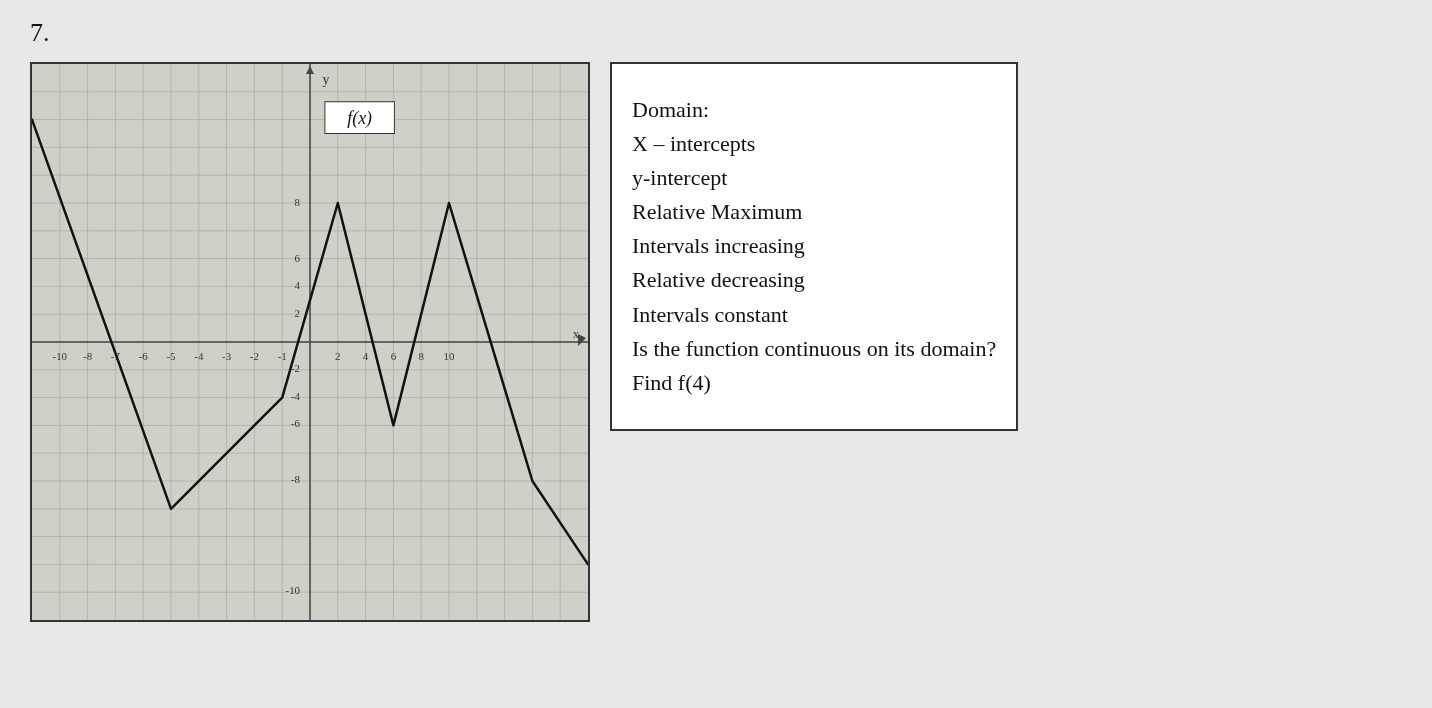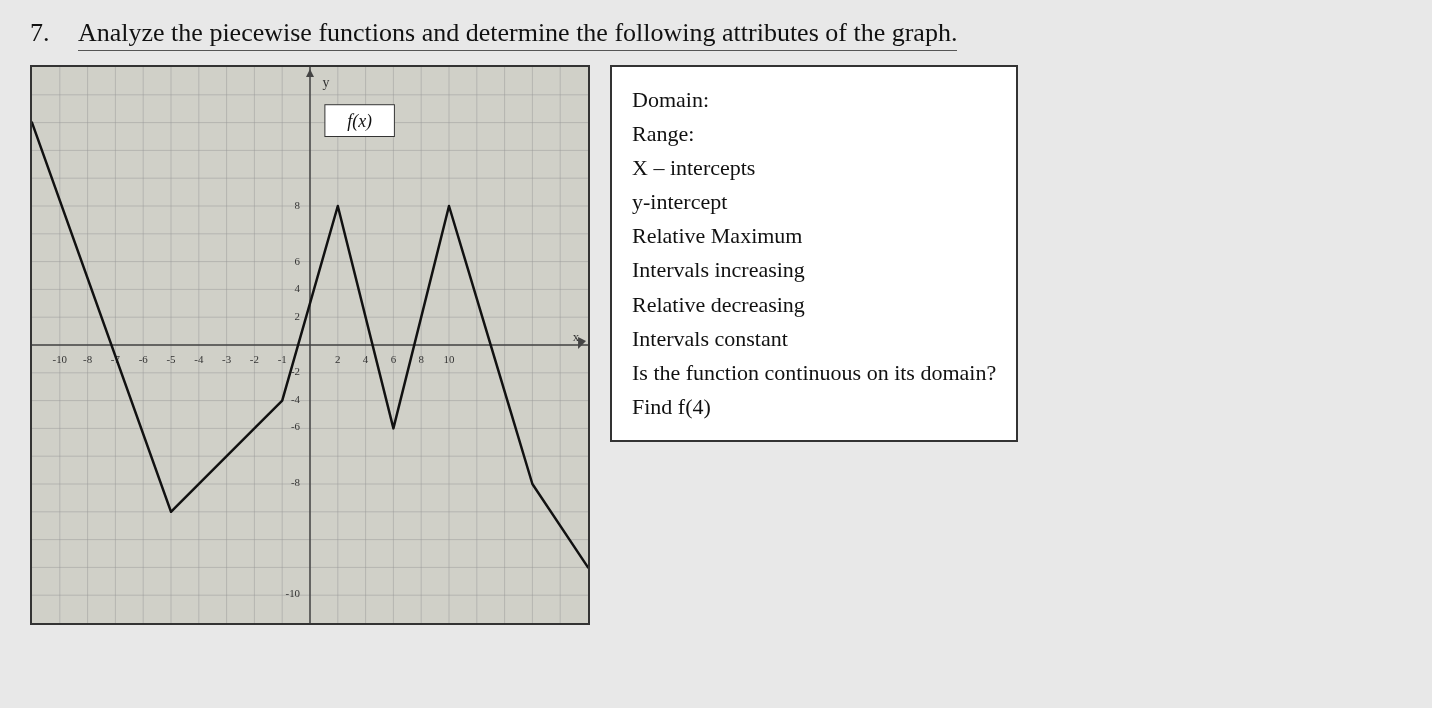--- a/index.html
+++ b/index.html
@@ -54,38 +54,37 @@
     }
     .graph-canvas {
       width: 100%;
       height: 100%;
     }
 
     
     .info-panel {
       border: 2px solid #333;
       background: #fff;
-      padding: 16px 20px;
+      padding: 29px 20px;
       min-width: 340px;
       max-width: 500px;
       font-size: 22px;
       line-height: 1.55;
       color: #111;
     }
     .info-panel .item {
       display: block;
     }
   </style>
 </head>
 <body>
 
 <div class="page">
   <div class="question-header">
     <span class="question-number">7.</span>
-    <span class="question-text">Analyze the piecewise functions and determine the following attributes of the graph.</span>
   </div>
 
   <div class="content-row">
 
     <div class="graph-panel">
       <svg class="graph-canvas" viewBox="0 0 560 560" xmlns="http://www.w3.org/2000/svg">
 
         <rect width="560" height="560" fill="#d0d0c8"></rect>
 
         <g stroke="#999" stroke-width="0.5">
@@ -170,21 +169,20 @@
         <polyline points="0,56 140,448 252,336 308,140 364,364 420,140 504,420 560,504" fill="none" stroke="#111" stroke-width="2.5" stroke-linejoin="round" stroke-linecap="round"></polyline>
 
         <polygon points="558,276 550,272 550,284" fill="#444"></polygon>
 
         <polygon points="280,2 276,10 284,10" fill="#444"></polygon>
       </svg>
     </div>
 
     <div class="info-panel">
       <span class="item">Domain:</span>
-      <span class="item">Range:</span>
       <span class="item">X – intercepts</span>
       <span class="item">y-intercept</span>
       <span class="item">Relative Maximum</span>
       <span class="item">Intervals increasing</span>
       <span class="item">Relative decreasing</span>
       <span class="item">Intervals constant</span>
       <span class="item">Is the function continuous on its domain?</span>
       <span class="item">Find f(4)</span>
     </div>
   </div>

